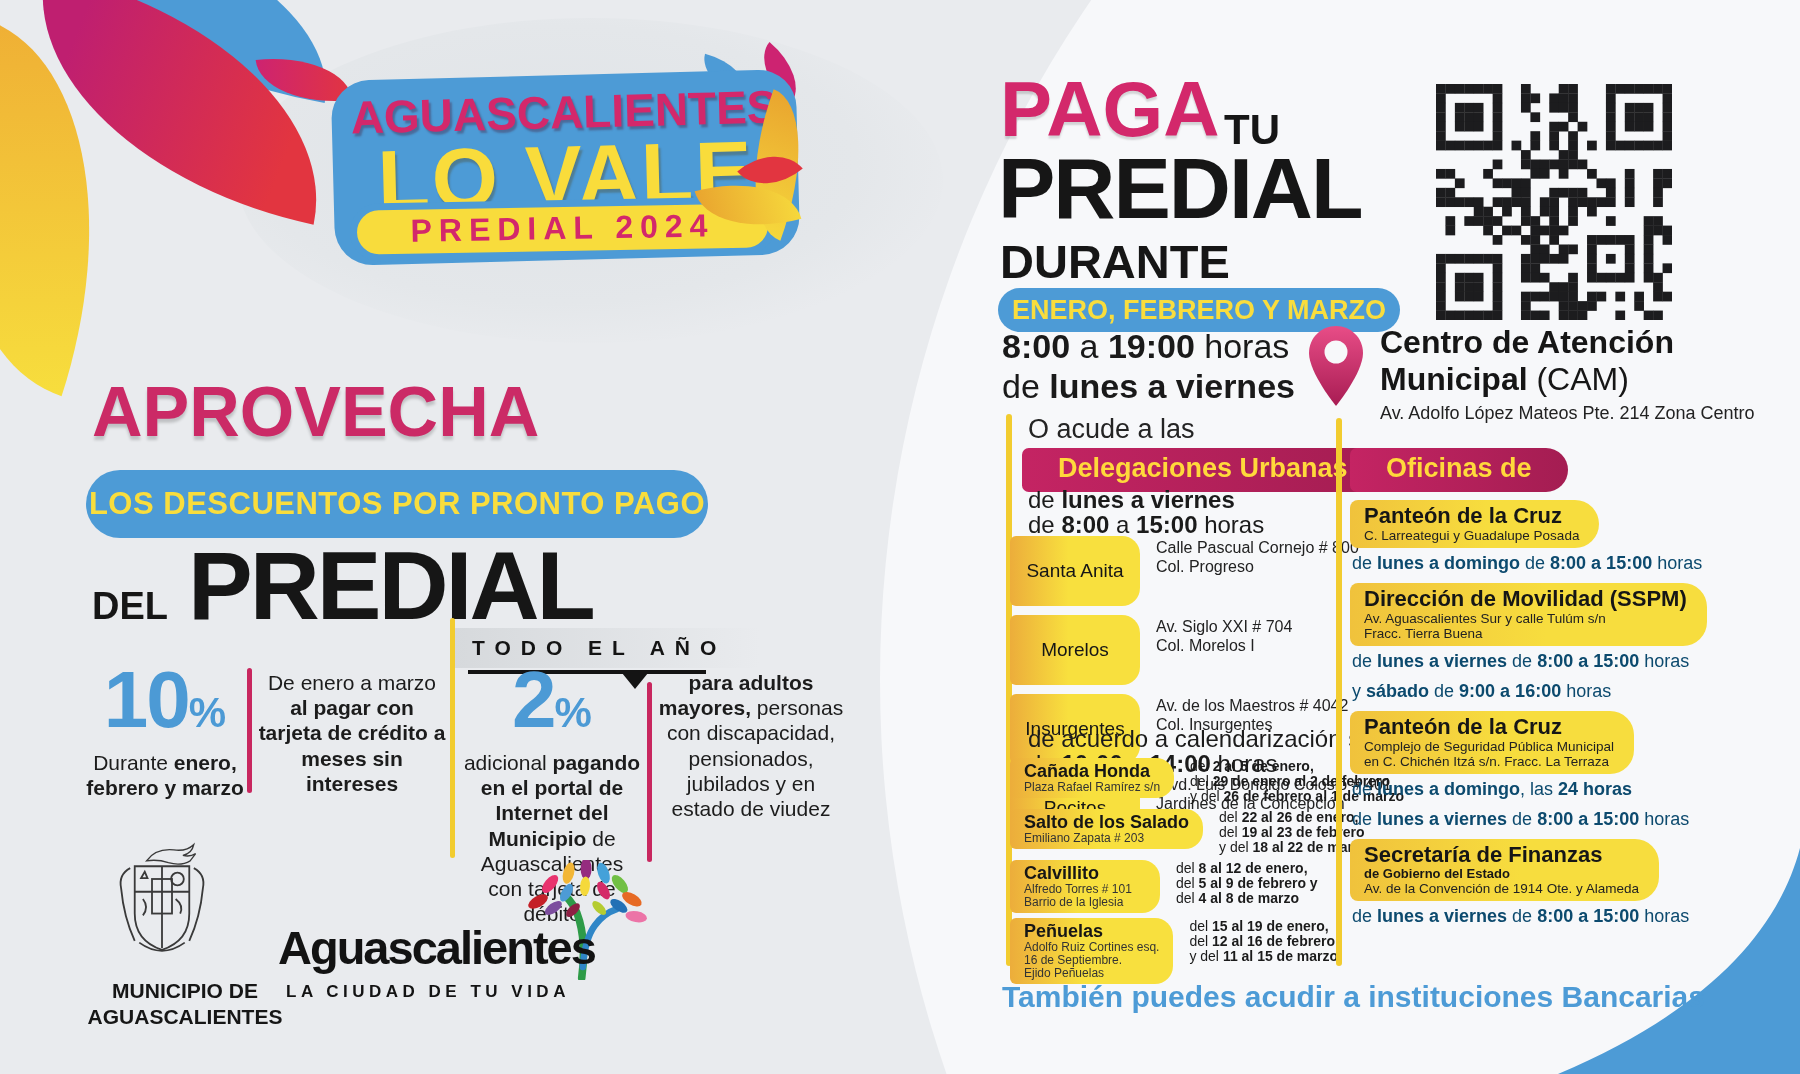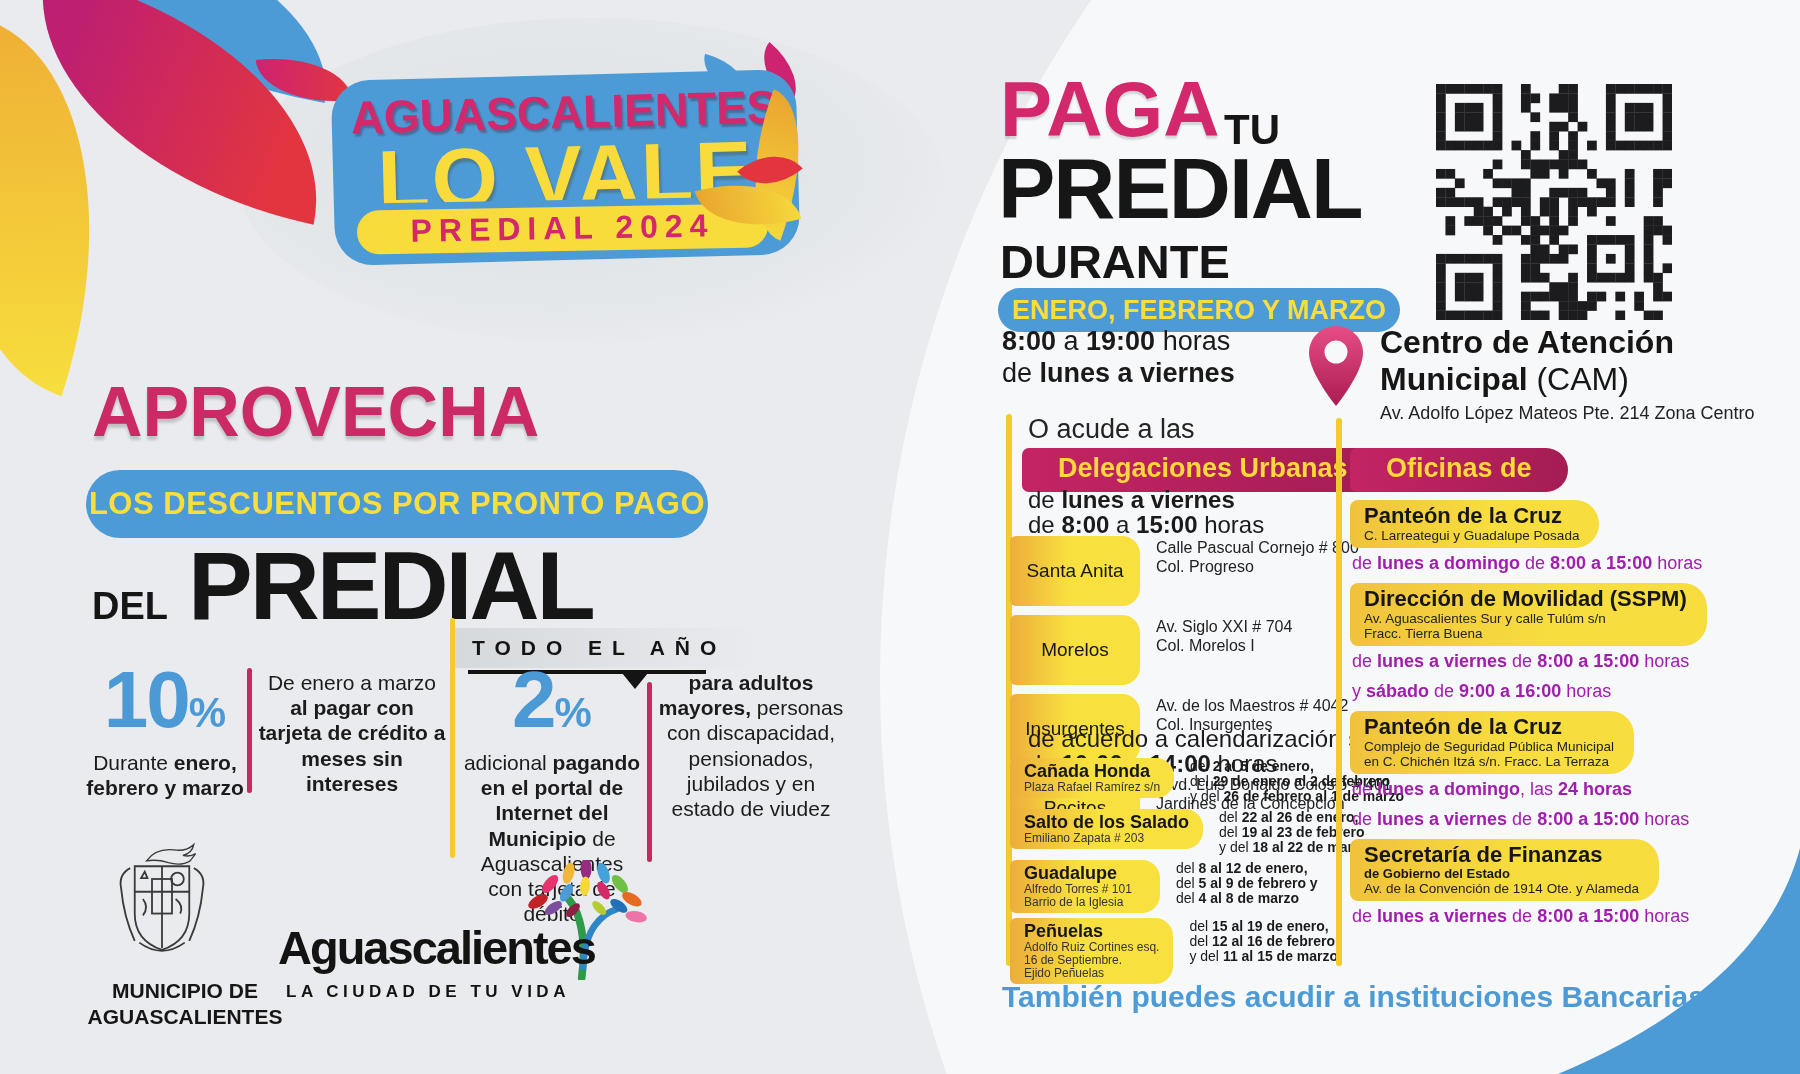--- a/index.html
+++ b/index.html
@@ -77,21 +77,21 @@
 
   
   .paga{left:1000px;top:64px;font-size:78px;font-weight:800;color:#D3286B;
     text-shadow:0 3px 2px rgba(0,0,0,.15)}
   .tu{left:1224px;top:106px;font-size:42px;font-weight:800;color:#161616}
   .predial-r{left:998px;top:148px;font-size:86px;font-weight:800;letter-spacing:-2px;color:#161616;line-height:.95}
   .durante{left:1000px;top:234px;font-size:47px;font-weight:800;color:#161616}
   .months-pill{left:998px;top:288px;width:402px;height:44px;border-radius:22px;background:#4D9BD6;text-align:center}
   .months-pill div{color:#F9DD3D;font-size:27px;font-weight:800;line-height:44px}
   .qr{left:1436px;top:84px;width:236px;height:236px}
-  .hours{left:1002px;top:326px;font-size:27px;line-height:1.18;color:#1a1a1a}
+  .hours{left:1002px;top:326px;font-size:34px;line-height:1.18;color:#1a1a1a}
   .pin{left:1306px;top:324px;width:60px;height:84px}
   .cam{left:1380px;top:324px}
   .cam-l1,.cam-l2{font-size:32px;font-weight:800;line-height:1.15;color:#161616}
   .cam-l2 .b{font-weight:800}
   .cam-l2 span{font-weight:400}
   .cam-l2 span.b{font-weight:800}
   .cam-addr{font-size:18px;margin-top:5px;color:#222}
 
   .ybar{position:absolute;width:6px;border-radius:3px;background:#F2CC2F}
   .ybar-left{left:1006px;top:414px;height:552px}
@@ -119,21 +119,21 @@
   .rur-dates{margin-left:16px;padding-top:1px;font-size:14px;line-height:15px;color:#1b1b1b}
   .ofi-pill-title{left:1350px;top:448px}
   .offices{left:1350px;top:500px;width:425px}
   .office-pill{display:inline-block;padding:4px 20px 5px 14px;border-radius:8px 24px 24px 8px;
     background:linear-gradient(90deg,#F0C23C,#F7DD3E 55%);margin-bottom:5px}
   .office-name{font-size:22px;font-weight:800;line-height:24px;color:#161616}
   .office-name2{font-size:13px;font-weight:800;line-height:14px;color:#161616}
   .office-name2:empty{display:none}
   .office-sub{font-size:13.5px;line-height:15px;color:#222}
   .office-sub:empty{display:none}
-  .office-hours{font-size:18px;line-height:20px;margin:0 0 10px 2px;color:#a21caf}
+  .office-hours{font-size:18px;line-height:20px;margin:0 0 10px 2px;color:#0c4a6e}
   .office-hours:empty{display:none}
   .bancarias{left:1002px;top:980px;font-size:30px;font-weight:800;color:#4D9BD6}
 </style>
 </head>
 <body>
 
 <div class="poster">
 
   <div class="abs bg-right"></div>
   <div class="abs bg-logo-oval"></div>
@@ -617,21 +617,21 @@
 
       </div>
       <div class="rur-dates">
         <div><span>del </span><span class="b">22 al 26 de enero,</span></div>
         <div><span>del </span><span class="b">19 al 23 de febrero</span></div>
         <div><span>y del </span><span class="b">18 al 22 de marzo</span></div>
       </div>
     </div>
     <div class="rur-row">
       <div class="rur-pill">
-        <div class="rur-name">Guadalupe</div>
+        <div class="rur-name">Calvillito</div>
         <div class="rur-sub">Alfredo Torres # 101</div>
         <div class="rur-sub">Barrio de la Iglesia</div>
 
       </div>
       <div class="rur-dates">
         <div><span>del </span><span class="b">8 al 12 de enero,</span></div>
         <div><span>del </span><span class="b">5 al 9 de febrero y</span></div>
         <div><span>del </span><span class="b">4 al 8 de marzo</span></div>
       </div>
     </div>

